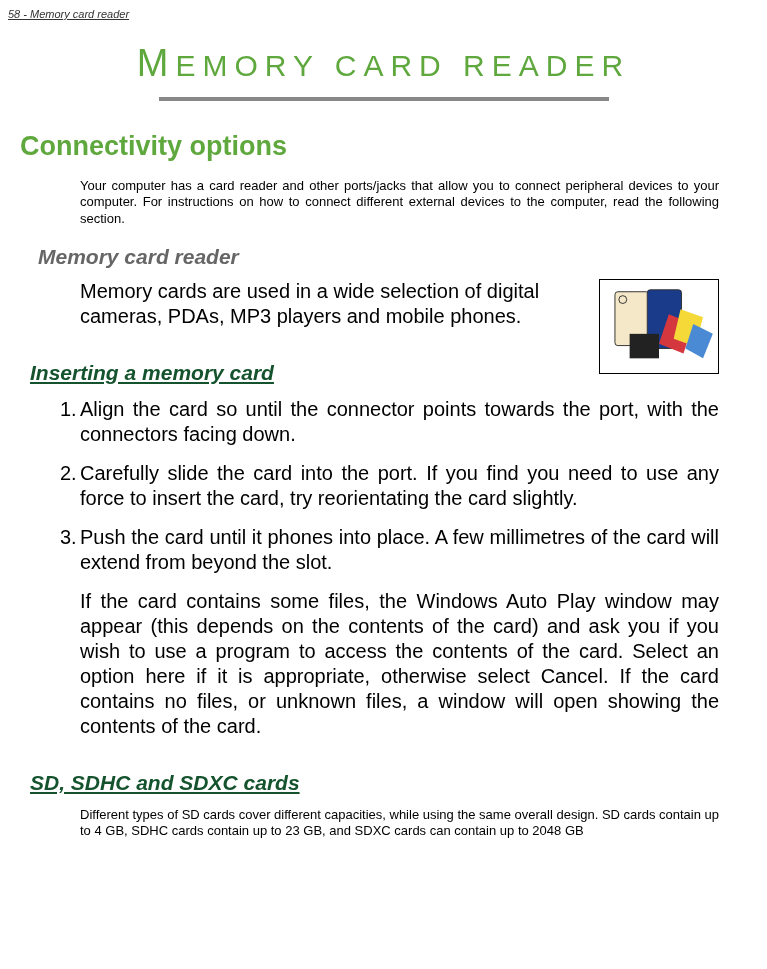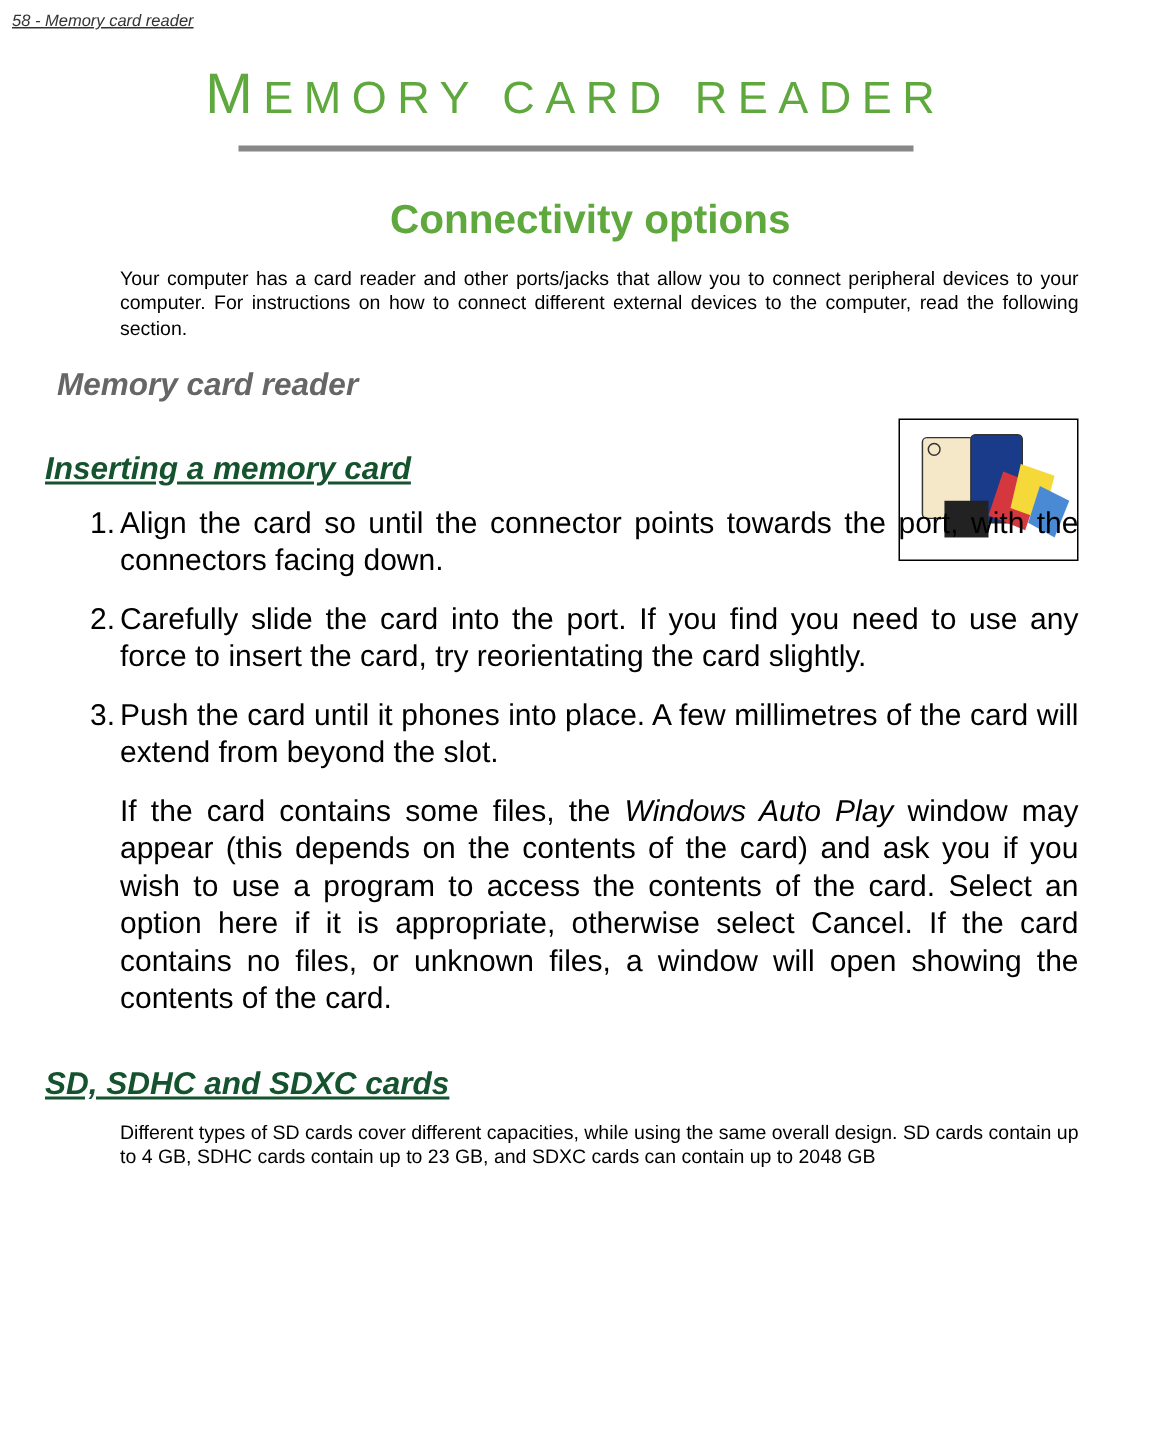--- a/index.html
+++ b/index.html
@@ -39,21 +39,20 @@
       height: 4px;
       background: #888;
       margin: 0 auto 30px auto;
     }
     .section-heading {
       font-size: 27px;
       font-weight: bold;
       color: #5fa83e;
       margin-left: 20px;
       margin-bottom: 16px;
-      text-align: center;
     }
     .body-text {
       font-size: 13px;
       color: #000;
       line-height: 1.25;
       text-align: justify;
       margin: 0 48px 18px 80px;
     }
     .subsection-heading {
       font-size: 21px;
@@ -103,21 +102,20 @@
       left: -20px;
     }
     .list-continuation {
       font-size: 20px;
       color: #000;
       line-height: 1.25;
       text-align: justify;
       margin: 0 48px 14px 80px;
     }
     .italic-inline {
-      font-style: italic;
     }
     .bold-inline {
       font-weight: normal;
     }
     
     .cards-svg {
       width: 100%;
       height: 100%;
     }
   </style>
@@ -127,20 +125,21 @@
 <div class="page-header">58 - Memory card reader</div>
 
 <h1 class="title"><span class="title-first">M</span>EMORY CARD READER</h1>
 <div class="title-underline"></div>
 
 <h2 class="section-heading">Connectivity options</h2>
 <p class="body-text">Your computer has a card reader and other ports/jacks that allow you to connect peripheral devices to your computer. For instructions on how to connect different external devices to the computer, read the following section.</p>
 
 <h3 class="subsection-heading">Memory card reader</h3>
 <div class="memory-section">
+  <p class="memory-text">Memory cards are used in a wide selection of digital cameras, PDAs, MP3 players and mobile phones.</p>
   <div class="card-image">
     <svg class="cards-svg" viewBox="0 0 120 95">
       <rect x="15" y="12" width="35" height="55" rx="3" fill="#f5e8c8" stroke="#333" stroke-width="1"></rect>
       <circle cx="23" cy="20" r="4" fill="none" stroke="#333" stroke-width="1"></circle>
       <rect x="48" y="10" width="35" height="60" rx="3" fill="#1a3a8a" stroke="#333" stroke-width="1"></rect>
       <rect x="30" y="55" width="30" height="25" fill="#222"></rect>
       <polygon points="70,35 95,45 85,75 60,65" fill="#d4373e"></polygon>
       <polygon points="82,30 105,38 97,68 75,60" fill="#f5d939"></polygon>
       <polygon points="95,45 115,55 105,80 87,70" fill="#4a8ad4"></polygon>
     </svg>

